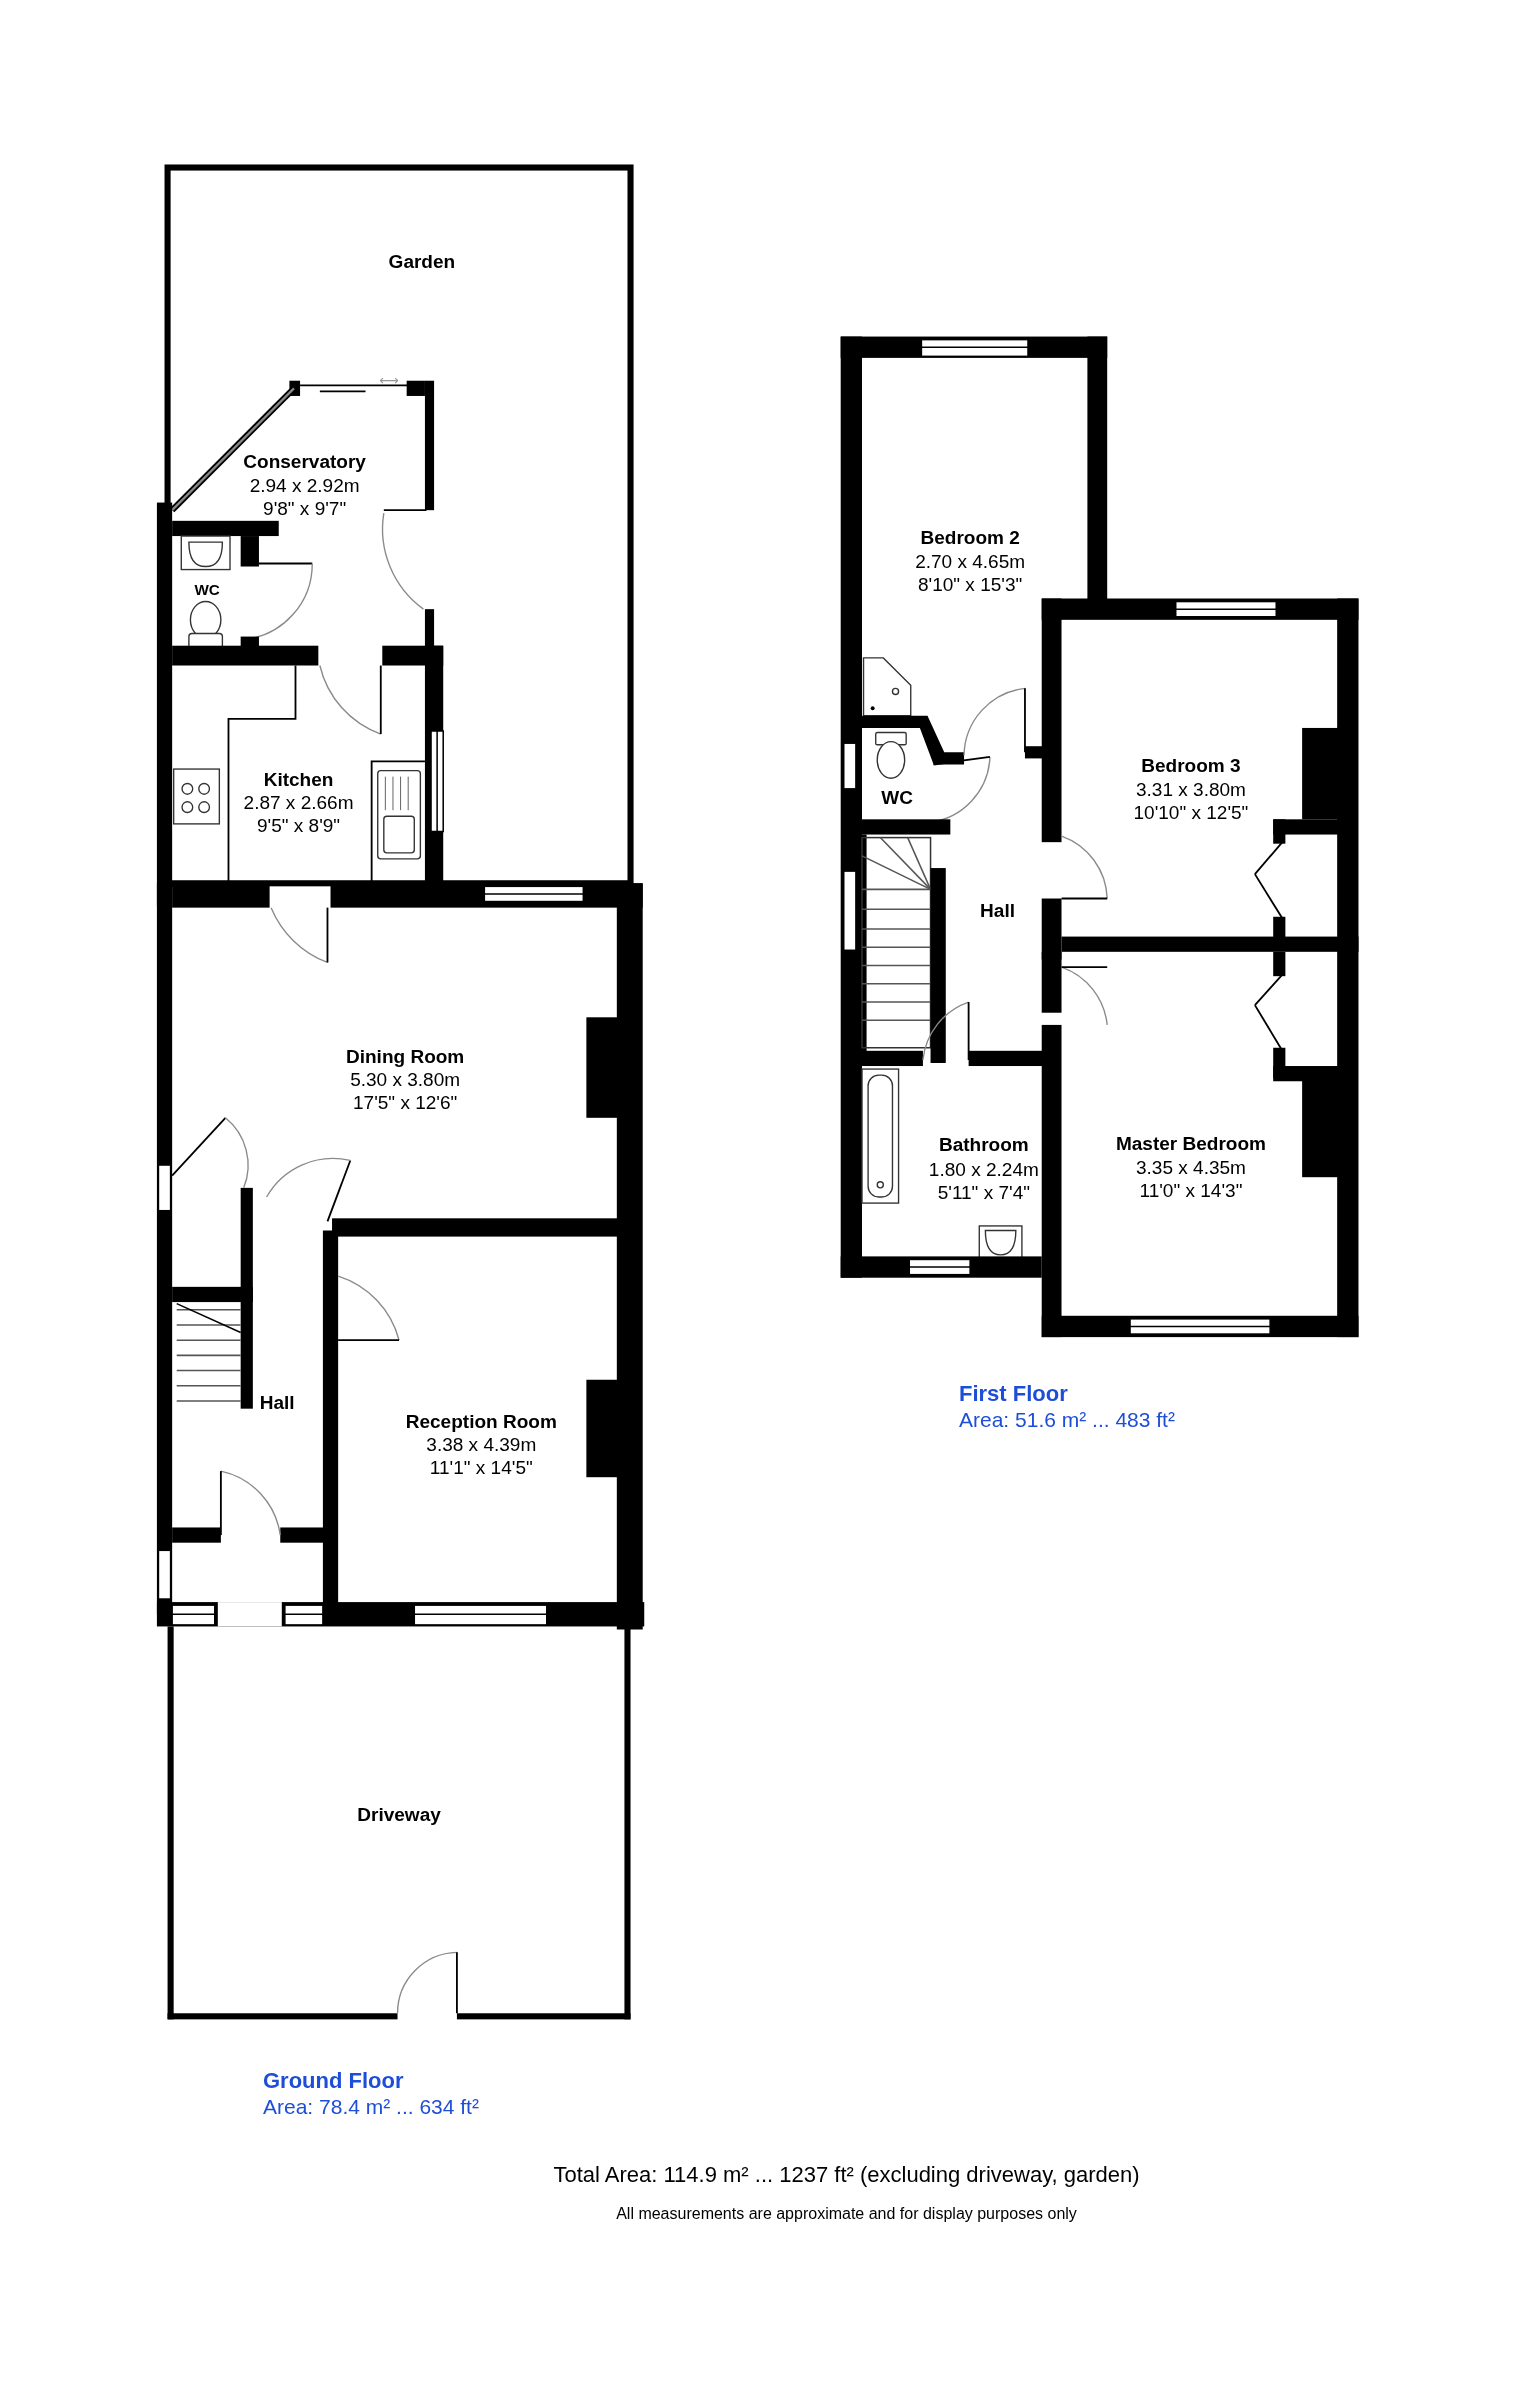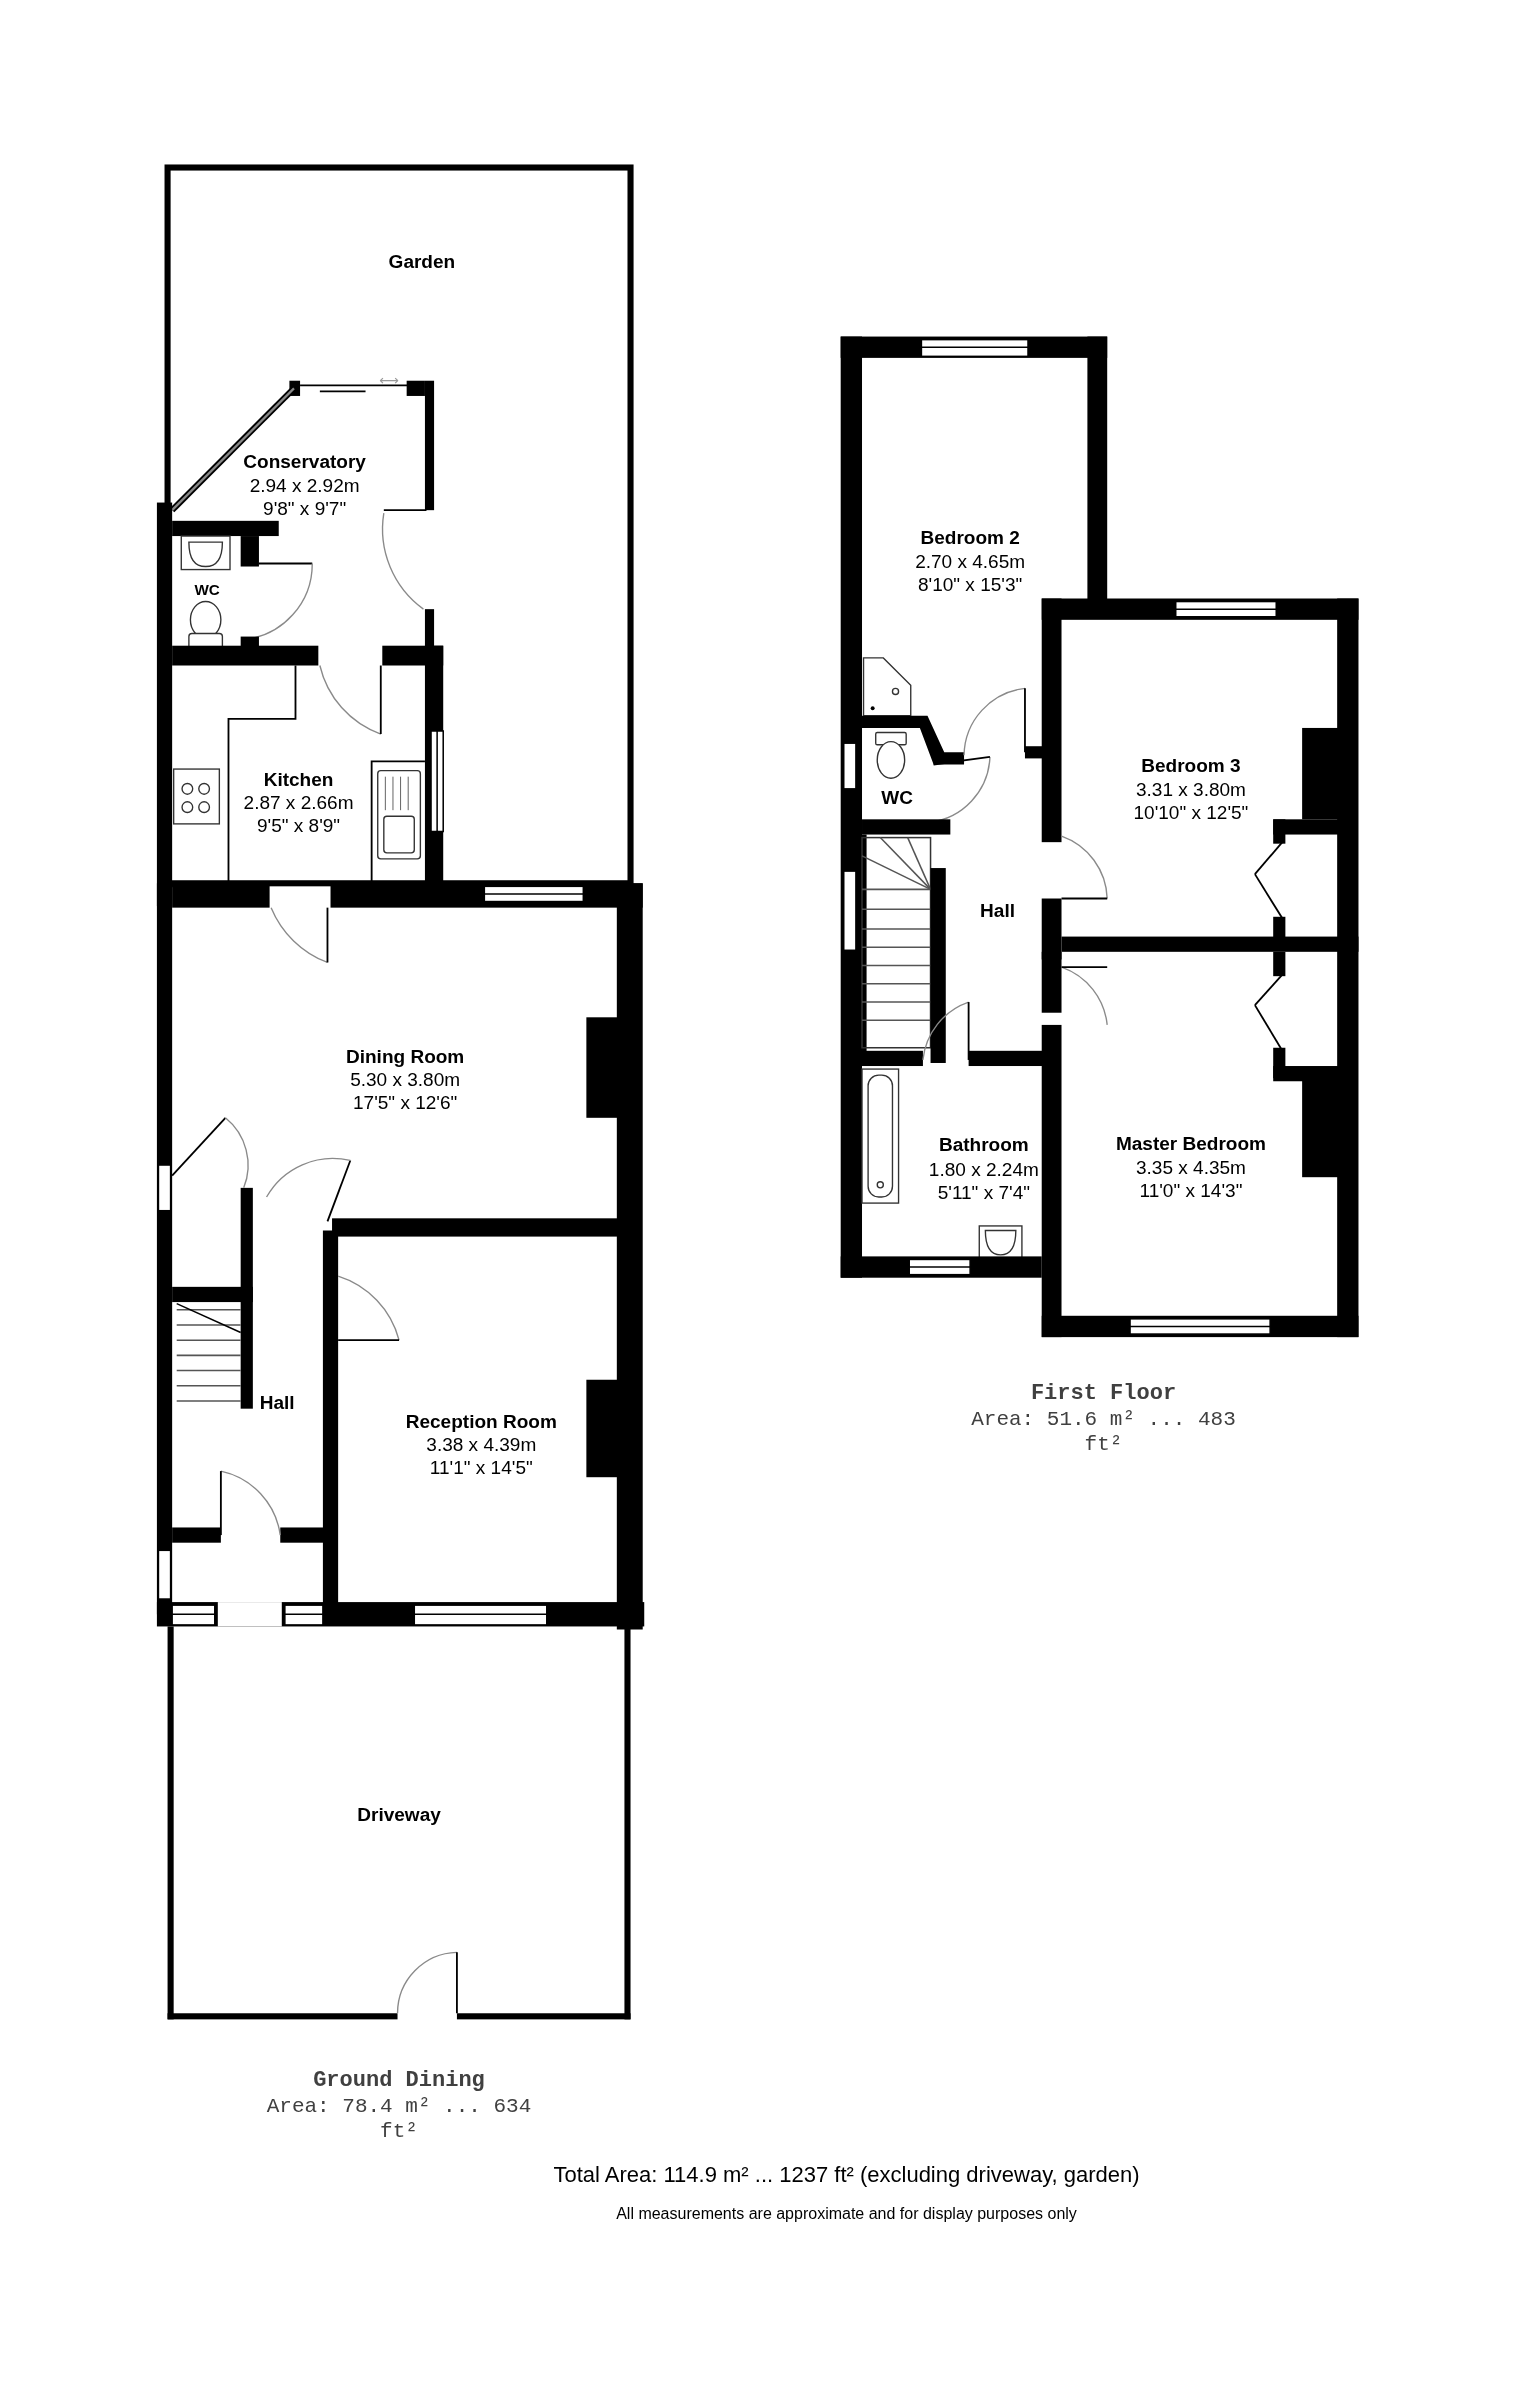--- a/index.html
+++ b/index.html
@@ -7,21 +7,21 @@
   #plan { position:absolute; left:0; top:0; width:1523px; height:2401px; }
   .wall { fill:#000000; }
   .thin { stroke:#000; stroke-width:1.2; fill:none; }
   .arc { stroke:#8a8a8a; stroke-width:0.9; fill:none; }
   .win { fill:#ffffff; stroke:#000; stroke-width:1; }
   .fix { fill:#fff; stroke:#333; stroke-width:0.9; }
   .lbl-b { font-family:"Liberation Sans", sans-serif; font-weight:bold; font-size:12.5px; fill:#000; text-anchor:middle; }
   .lbl { font-family:"Liberation Sans", sans-serif; font-size:12.5px; fill:#000; text-anchor:middle; }
   .small-b { font-family:"Liberation Sans", sans-serif; font-weight:bold; font-size:10px; fill:#000; text-anchor:middle; }
   .footer { position:absolute; left:0; width:1523px; text-align:center; color:#000; font-family:"Liberation Sans", sans-serif; }
-  .floor-cap { position:absolute; text-align:center; color:#404040; font-family:Liberation Mono, monospace; }
+  .floor-cap { position:absolute; color:#1d4ed8; font-family:Liberation Sans, sans-serif; }
   .floor-cap .t { font-weight:bold; font-size:22px; line-height:25.5px; display:block; }
   .floor-cap .a { font-size:21px; line-height:25.5px; display:block; }
 </style>
 </head>
 <body>
 
 <svg id="plan" viewBox="0 0 1000 1576.6" xmlns="http://www.w3.org/2000/svg">
 
   <g>
 
@@ -245,21 +245,21 @@
     <text class="lbl" x="646" y="787">5'11" x 7'4"</text>
     <rect class="fix" x="643" y="805" width="28" height="22"></rect>
     <path class="fix" d="M647 808 L667 808 Q667 824 657 824 Q647 824 647 808 Z"></path>
     <rect class="wall" x="552" y="825" width="132" height="14"></rect>
     <rect class="win" x="597" y="827" width="40" height="10"></rect>
     <line x1="597" y1="832" x2="637" y2="832" stroke="#000"></line>
   </g>
 </svg>
 
 <div class="floor-cap" style="left:263px; top:2068px; width:272px;">
-  <span class="t">Ground Dining</span>
+  <span class="t">Ground Floor</span>
   <span class="a">Area: 78.4 m² ... 634 ft²</span>
 </div>
 
 <div class="floor-cap" style="left:959px; top:1381px; width:289px;">
   <span class="t">First Floor</span>
   <span class="a">Area: 51.6 m² ... 483 ft²</span>
 </div>
 
 <div class="footer" style="top:2162px; font-size:22px; left:85px;">Total Area: 114.9 m² ... 1237 ft² (excluding driveway, garden)</div>
 <div class="footer" style="top:2205px; font-size:16px; left:85px;">All measurements are approximate and for display purposes only</div>

